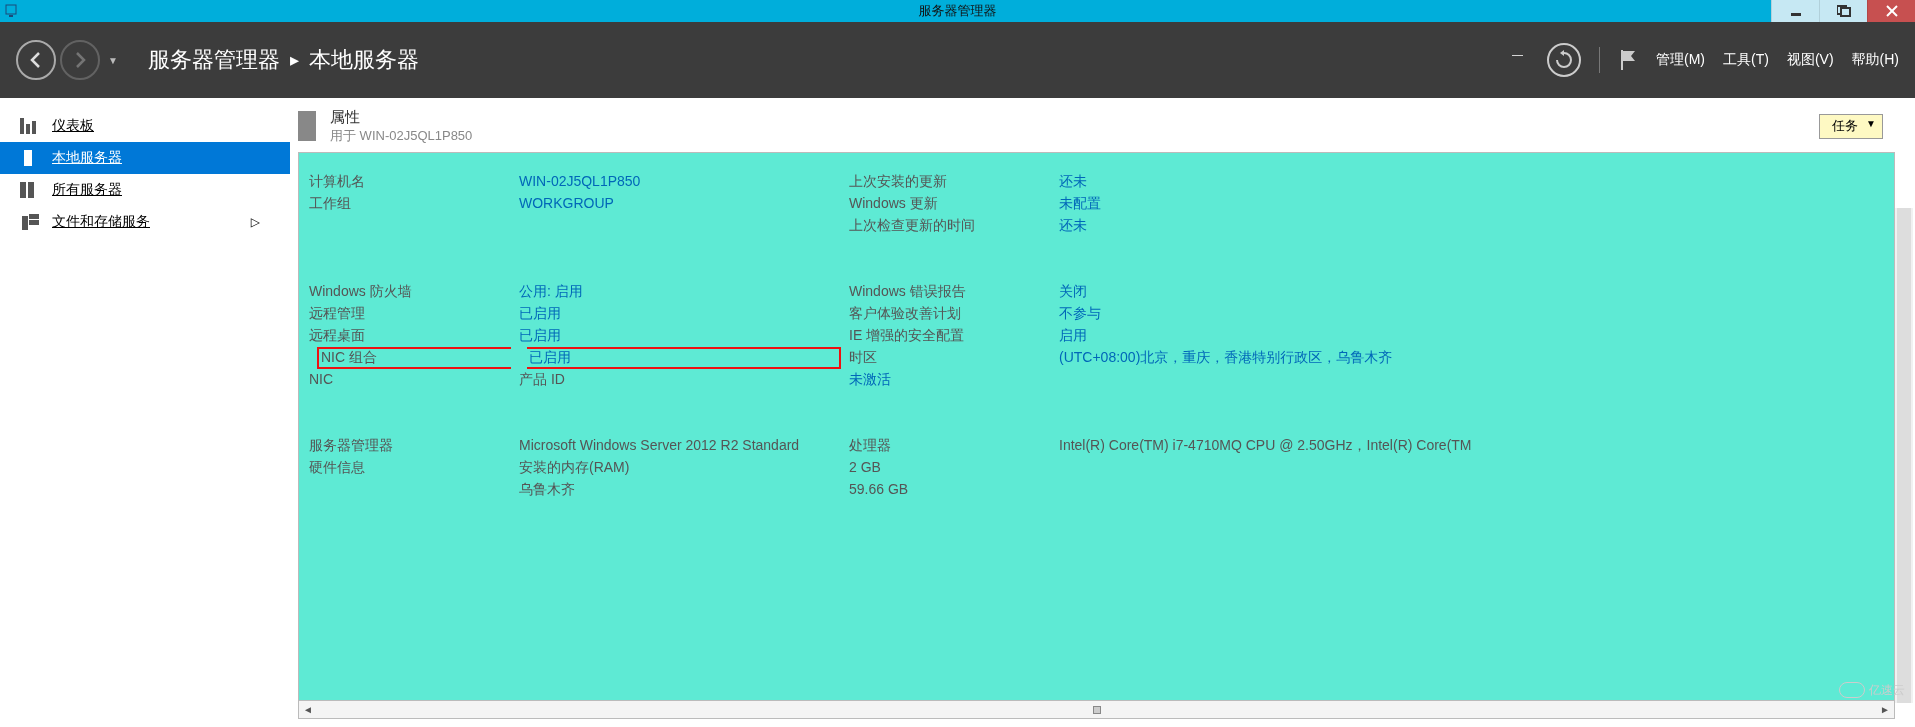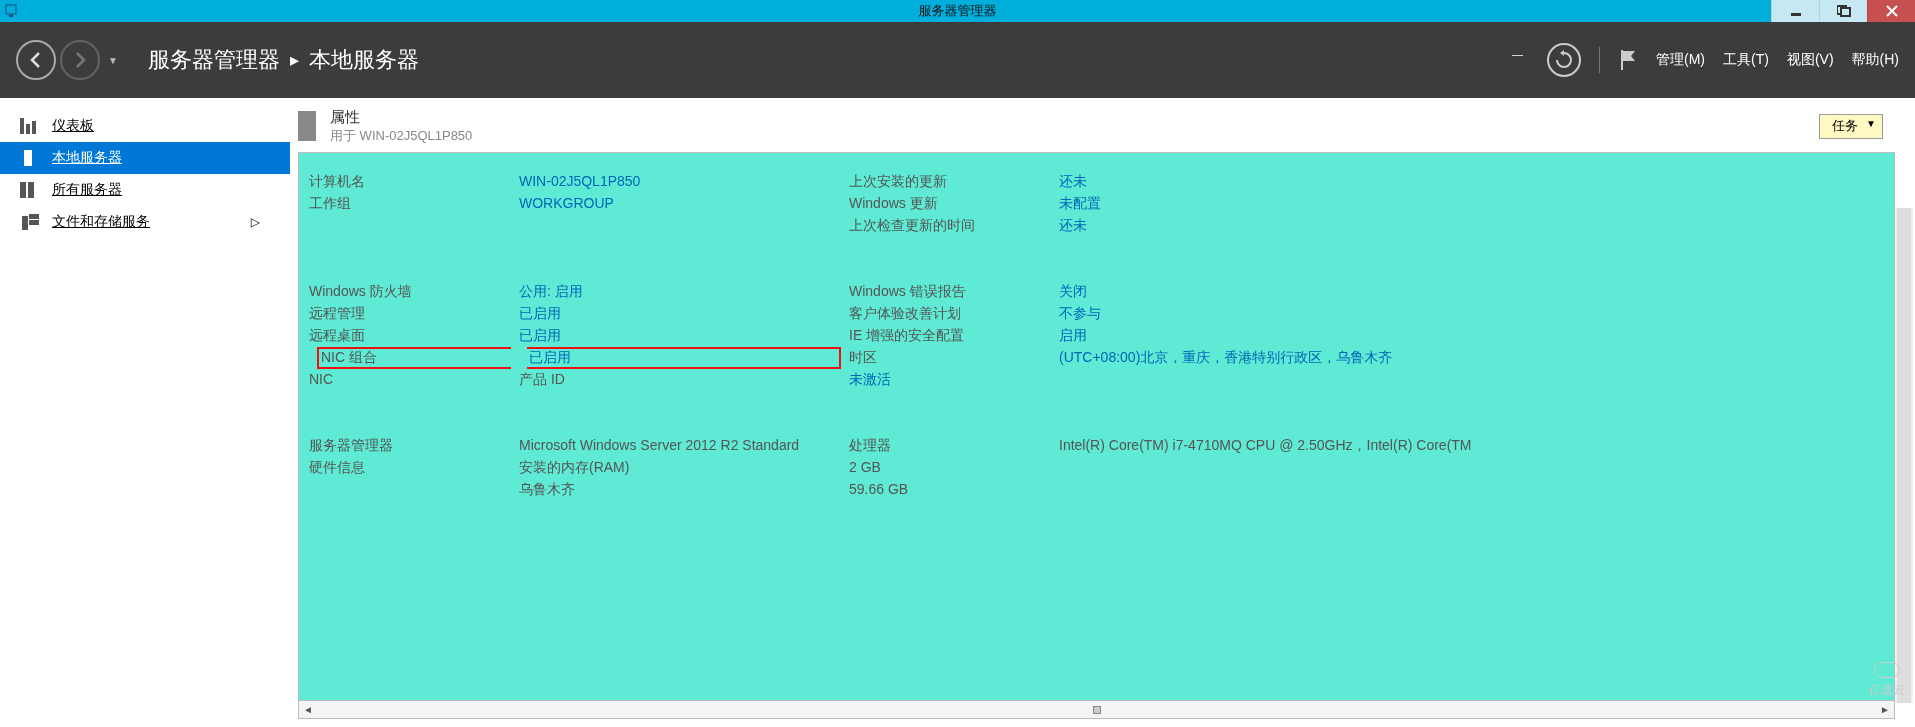--- a/index.html
+++ b/index.html
@@ -54,21 +54,21 @@
     .val { color: #555; }
     .spacer { grid-column: 1 / -1; height: 40px; }
     .hscroll { height: 18px; border: 1px solid #bbb; border-left:0; border-right:0; border-bottom:0; margin: 0; display:flex; align-items:center; justify-content:center; background:#f4f4f4; }
     .hscroll::before, .hscroll::after { content:""; }
     .hscroll .left, .hscroll .right { width:18px; text-align:center; font-size:10px; color:#555;}
     .hscroll .track { flex:1; display:flex; justify-content:center; }
 
     .vscroll { width: 18px; position: absolute; right: 2px; top: 110px; bottom: 24px; background:#f1f1f1; }
     .vscroll .thumb { position:absolute; left:2px; right:2px; top:0; height:100%; background:#ddd; }
 
-    .watermark { position:absolute; right:10px; bottom:28px; font-size:12px; color:#ccc; display:flex; align-items:center; gap:4px;flex-direction:column;}
+    .watermark { position:absolute; right:10px; bottom:28px; font-size:12px; color:#ccc; display:flex; gap:4px;}
     .cloud { width:26px; height:16px; border:1px solid #ccc; border-radius:9px; }
     
     
     .hl { border:2px solid #e11; padding:0 2px; margin:-2px 8px; }
 
     svg { display:block; }
   </style>
 </head>
 <body>
 

